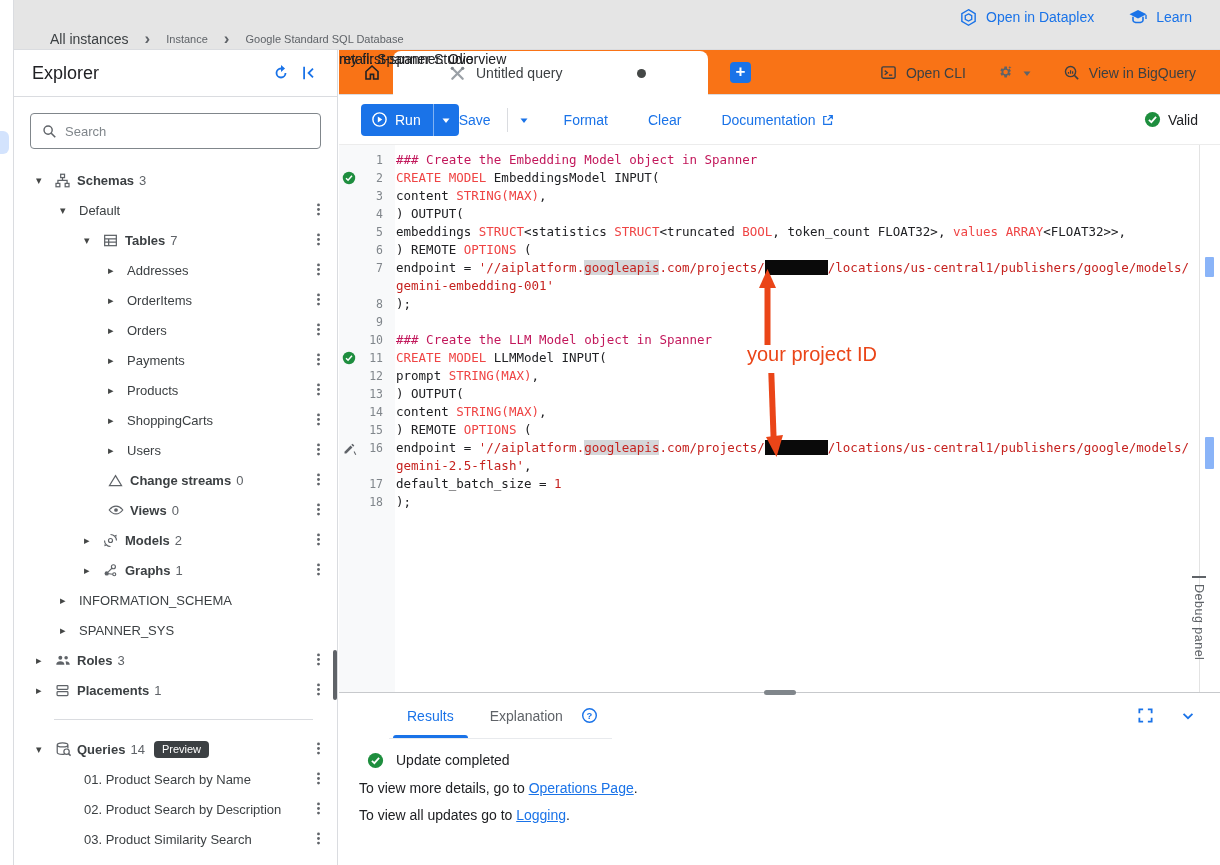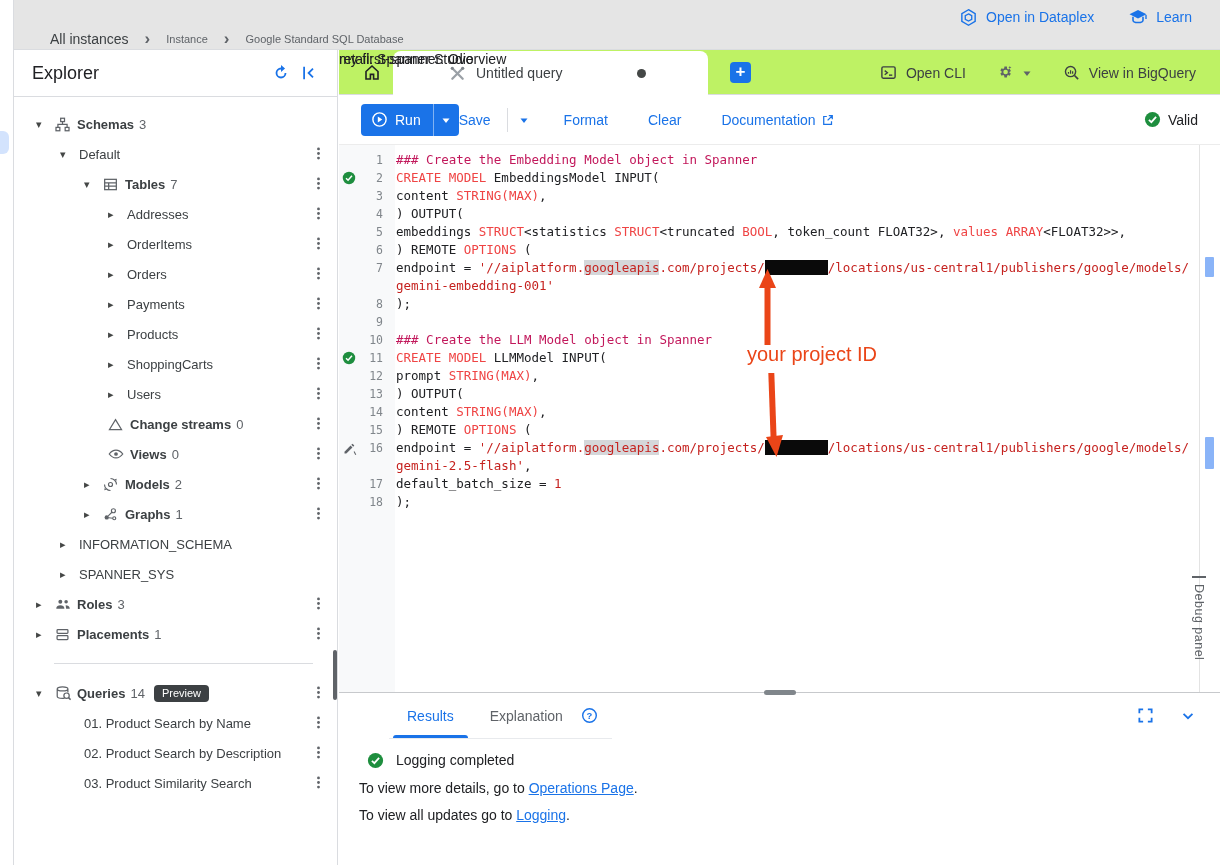--- a/index.html
+++ b/index.html
@@ -34,21 +34,21 @@
   .tlabel { white-space:nowrap; }
   .tlabel.bold { font-weight:700; color:#3c4043; }
   .tcount { color:#5f6368; margin-left:5px; }
   .tbadge { margin-left:9px; background:#3c4043; color:#fff; font-size:11px; padding:2.5px 8px; border-radius:4px; }
   .kebab { position:absolute; right:10px; top:7px; width:16px; height:16px; }
   .tree-divider { border-top:1px solid #dadce0; margin:14px 24px 14px 40px; }
   .side-scroll-thumb { position:absolute; top:600px; right:0px; width:4px; height:50px; background:#5f6368; border-radius:2px; }
 
   
   .main { position:absolute; top:50px; left:339px; right:0; bottom:0; background:#fff; }
-  .tabstrip { position:absolute; top:0; left:0; right:0; height:45px; background:#bef264; border-bottom:1px solid #dadce0; display:flex; align-items:center; }
+  .tabstrip { position:absolute; top:0; left:0; right:0; height:45px; background:#f97316; border-bottom:1px solid #dadce0; display:flex; align-items:center; }
   .home-btn { margin-left:16px; width:34px; height:34px; display:flex; align-items:center; justify-content:center; cursor:pointer; }
   .qtab { position:relative; margin-left:4px; width:315px; height:45px; background:#fff; border-radius:8px 8px 0 0; display:flex; align-items:center; padding:0 18px 0 56px; gap:10px; z-index:2; top:1px; cursor:pointer; }
   .qtab-title { font-size:14px; font-weight:500; color:#3c4043; flex:1; }
   .qtab-dot { width:9px; height:9px; border-radius:50%; background:#444746; margin-right:44px; }
   .add-tab { margin-left:22px; width:21px; height:21px; background:#1a73e8; color:#fff; border-radius:4px; font-size:17px; line-height:19px; text-align:center; cursor:pointer; font-weight:bold; }
   .strip-actions { position:absolute; right:24px; top:0; height:45px; display:flex; align-items:center; gap:30px; }
   .strip-action { display:flex; align-items:center; gap:9px; font-size:14px; color:#3c4043; cursor:pointer; }
   .gear-group { display:flex; align-items:center; gap:8px; cursor:pointer; }
 
   
@@ -155,20 +155,29 @@
       </span>
     <span class="icon-btn">
         <span>
           <svg width="16" height="16" viewBox="0 0 18 18">
             <path d="M3.5 2v14" stroke="#1a73e8" stroke-width="2"></path>
             <path d="M13.5 4 8.5 9l5 5" stroke="#1a73e8" stroke-width="2" fill="none"></path>
           </svg>
         </span>
       </span>
   </div>
+  <div class="search-wrap">
+    <span>
+        <svg width="16" height="16" viewBox="0 0 18 18">
+          <circle cx="8" cy="8" r="4.6" fill="none" stroke="#5f6368" stroke-width="1.6"></circle>
+          <path d="M11.5 11.5 16 16" stroke="#5f6368" stroke-width="1.8"></path>
+        </svg>
+      </span>
+    <input type="text" placeholder="Search" style="">
+  </div>
   <div class="tree" id="tree">
       <div class="tree-row" style="padding-left: 22px;">
         <span class="tw">▾</span>
         <span class="ticon">
           <svg width="15" height="15" viewBox="0 0 18 18">
             <g fill="none" stroke="#5f6368" stroke-width="1.5">
               <rect x="6.8" y="1.5" width="4.6" height="4"></rect>
               <rect x="1.2" y="12.5" width="4.6" height="4"></rect>
               <rect x="12.2" y="12.5" width="4.6" height="4"></rect>
               <path d="M9 5.5v3.2M3.5 12.5V8.7h11v3.8"></path>
@@ -769,21 +778,21 @@
         </span>
     </div>
     <div class="res-body">
       <div class="res-status">
         <span>
             <svg width="17" height="17" viewBox="0 0 18 18">
               <circle cx="9" cy="9" r="8" fill="#1e8e3e"></circle>
               <path d="M5.2 9.3 7.8 11.8 12.8 6.2" fill="none" stroke="#fff" stroke-width="1.9"></path>
             </svg>
           </span>
-        <span>Logging completed</span>
+        <span>Update completed</span>
       </div>
       <div class="res-line">
         <span>To view more details, go to </span><span class="res-link">Operations Page</span><span>.</span>
       </div>
       <div class="res-line">
         <span>To view all updates go to </span><span class="res-link">Logging</span><span>.</span>
       </div>
     </div>
   </div>
 </div>

